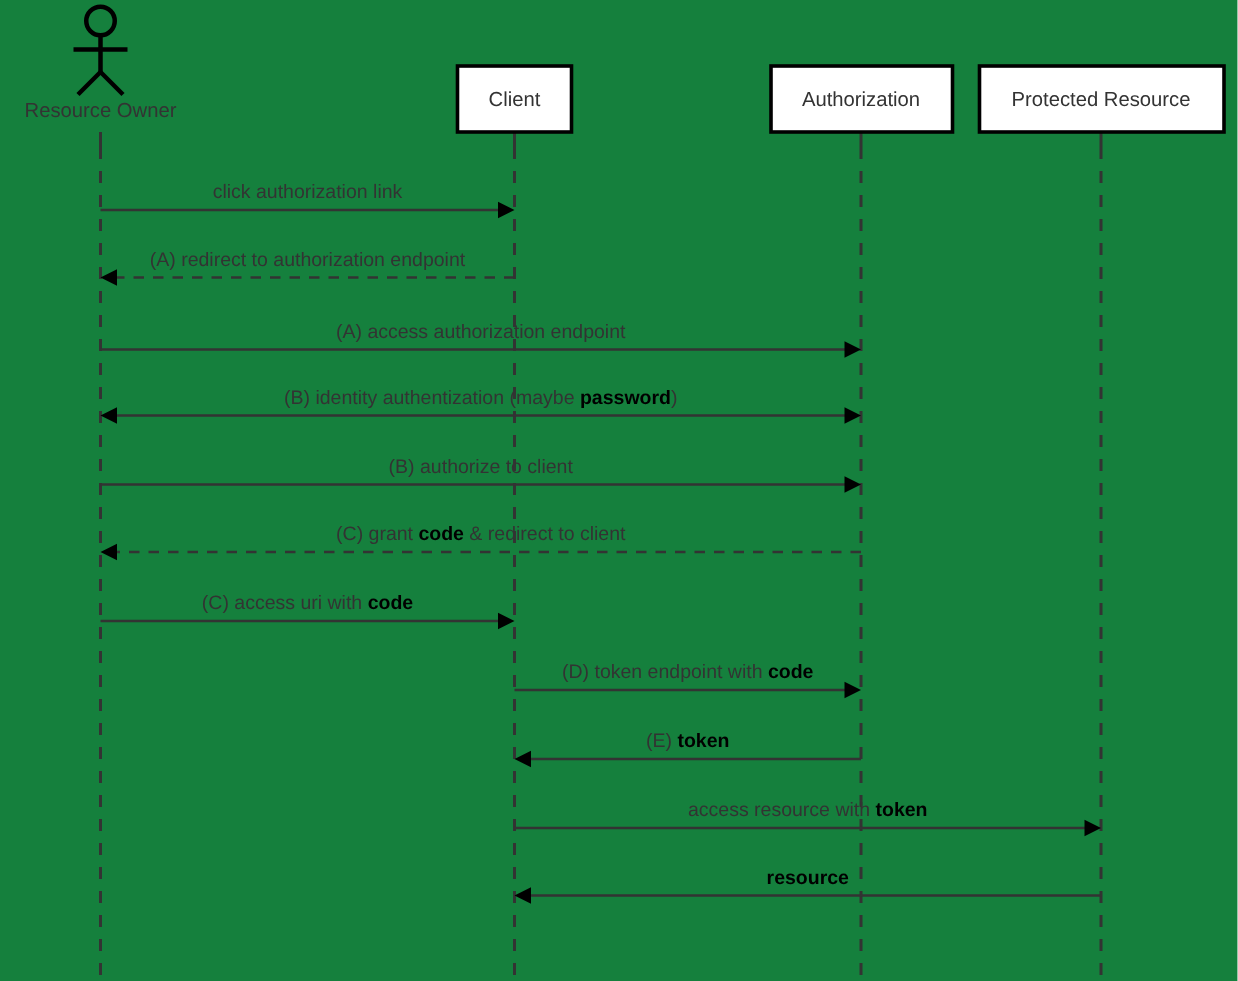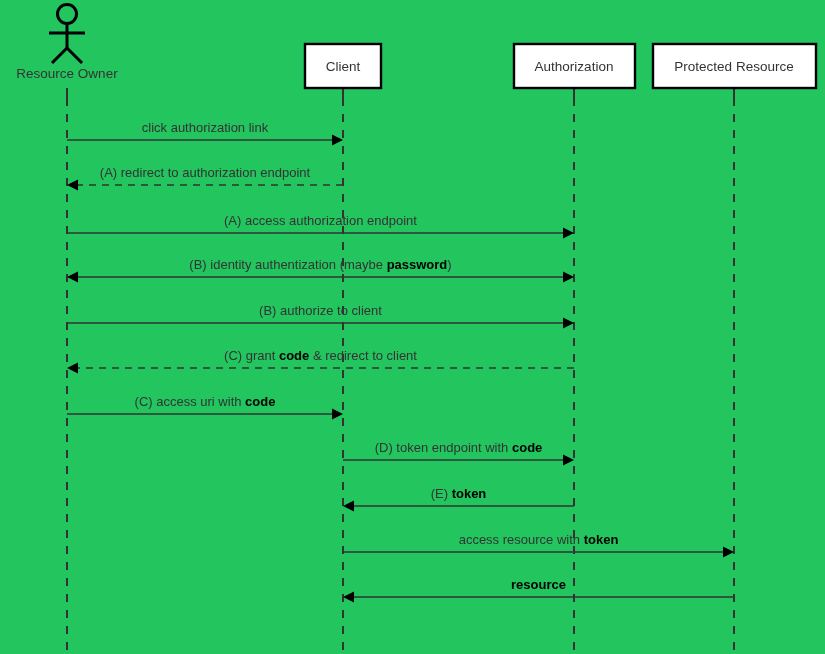--- a/index.html
+++ b/index.html
@@ -7,21 +7,21 @@
     padding: 0;
     background: #ffffff;
   }
   body {
     font-family: "Liberation Sans", sans-serif;
   }
   #diagram-root {
     position: relative;
     width: 825px;
     height: 654px;
-    background: #22c55e;
+    background: #15803d;
     overflow: hidden;
   }
   #seq-svg {
     display: block;
     width: 825px;
     height: 654px;
   }
   .lifeline-box-rect {
     fill: #ffffff;
     stroke: #000000;

